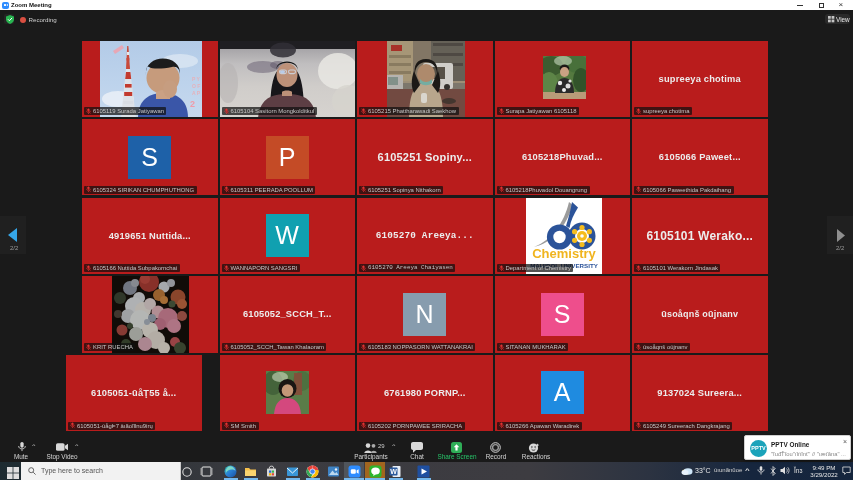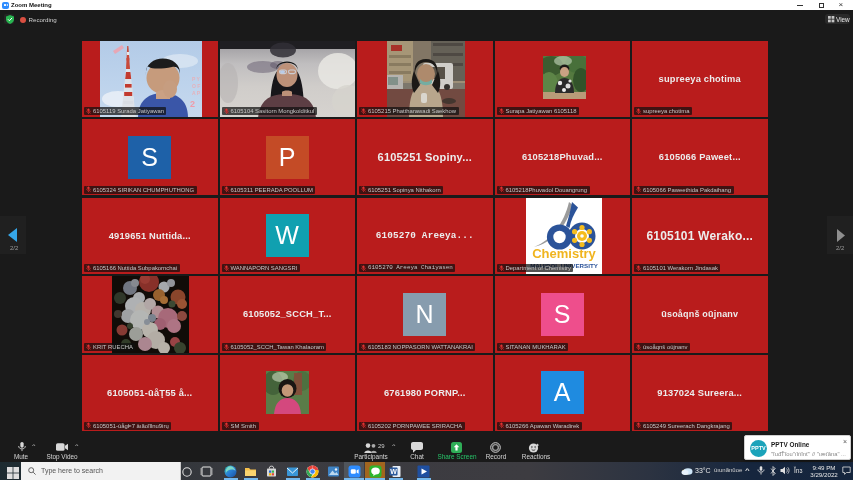--- a/index.html
+++ b/index.html
@@ -474,21 +474,21 @@
   <div class="nlab">
           <svg width="5" height="7" viewBox="0 0 6 8">
             <rect x="1.8" y="0.3" width="2.4" height="4" rx="1.2" fill="#e03535"></rect>
             <path d="M0.7 3.2 C0.7 6 5.3 6 5.3 3.2" stroke="#e03535" stroke-width="0.8" fill="none"></path>
             <line x1="3" y1="5.8" x2="3" y2="7" stroke="#e03535" stroke-width="0.8"></line>
             <line x1="0.8" y1="0.6" x2="5.4" y2="6.6" stroke="#c22" stroke-width="0.9"></line>
           </svg>
           <span>ūsoåqnš oūjnanv</span>
         </div>
 </div>
-<div class="tile" style="left:82px; top:354.8px;">
+<div class="tile" style="left:66px; top:354.8px;">
   <div class="ctext" style="font-size:9.3px;">6105051-ūåŢ55 å...</div>
   <div class="nlab">
           <svg width="5" height="7" viewBox="0 0 6 8">
             <rect x="1.8" y="0.3" width="2.4" height="4" rx="1.2" fill="#e03535"></rect>
             <path d="M0.7 3.2 C0.7 6 5.3 6 5.3 3.2" stroke="#e03535" stroke-width="0.8" fill="none"></path>
             <line x1="3" y1="5.8" x2="3" y2="7" stroke="#e03535" stroke-width="0.8"></line>
             <line x1="0.8" y1="0.6" x2="5.4" y2="6.6" stroke="#c22" stroke-width="0.9"></line>
           </svg>
           <span>6105051-ūågÞ7 äıãoĩllnu9irų</span>
         </div>

